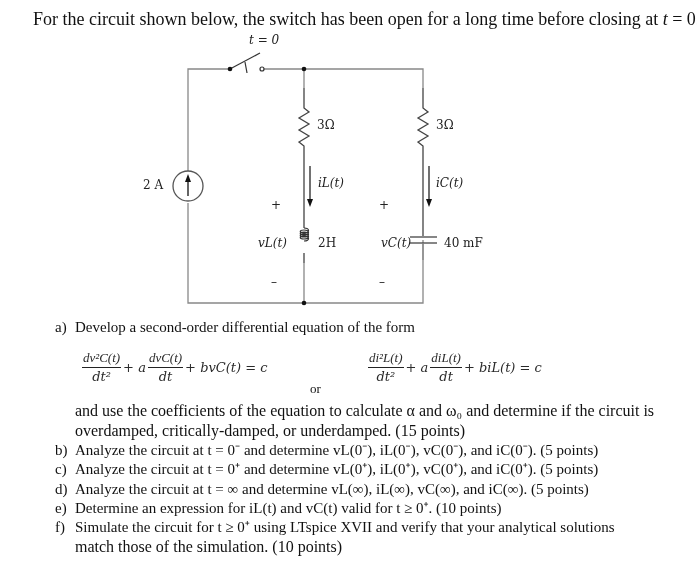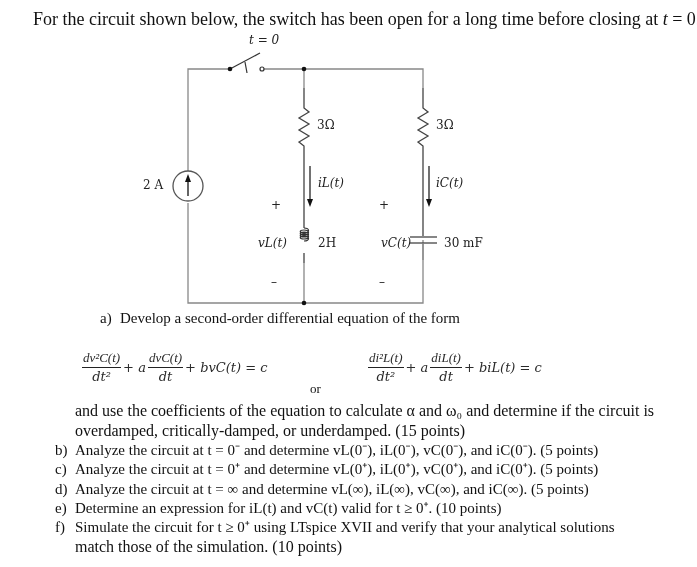--- a/index.html
+++ b/index.html
@@ -85,25 +85,25 @@
 <div class="clabel" style="left:143px;top:178px;">2 A</div>
 <div class="clabel" style="left:317px;top:118px;">3Ω</div>
 <div class="clabel" style="left:436px;top:118px;">3Ω</div>
 <div class="clabel" style="left:318px;top:176px;font-style:italic;">iL(t)</div>
 <div class="clabel" style="left:436px;top:176px;font-style:italic;">iC(t)</div>
 <div class="clabel" style="left:271px;top:198px;">+</div>
 <div class="clabel" style="left:379px;top:198px;">+</div>
 <div class="clabel" style="left:258px;top:236px;font-style:italic;">vL(t)</div>
 <div class="clabel" style="left:318px;top:236px;">2H</div>
 <div class="clabel" style="left:381px;top:236px;font-style:italic;">vC(t)</div>
-<div class="clabel" style="left:444px;top:236px;">30 mF</div>
+<div class="clabel" style="left:444px;top:236px;">40 mF</div>
 <div class="clabel" style="left:271px;top:275px;">–</div>
 <div class="clabel" style="left:379px;top:275px;">–</div>
 
-<div class="item" style="top:309px;margin-left:45px;">
+<div class="item" style="top:318px;">
   <span class="lbl">a)</span><span>Develop a second-order differential equation of the form</span>
 </div>
 
 <div class="eq" style="left:82px;top:350px;">
   <span class="frac"><span class="num">dv²C(t)</span><span class="den">dt²</span></span><span class="op">+ a</span><span class="frac"><span class="num">dvC(t)</span><span class="den">dt</span></span><span class="op">+ bvC(t) = c</span>
 </div>
 
 <div class="or">or</div>
 
 <div class="eq" style="left:356px;top:350px;margin-left:12px;">

